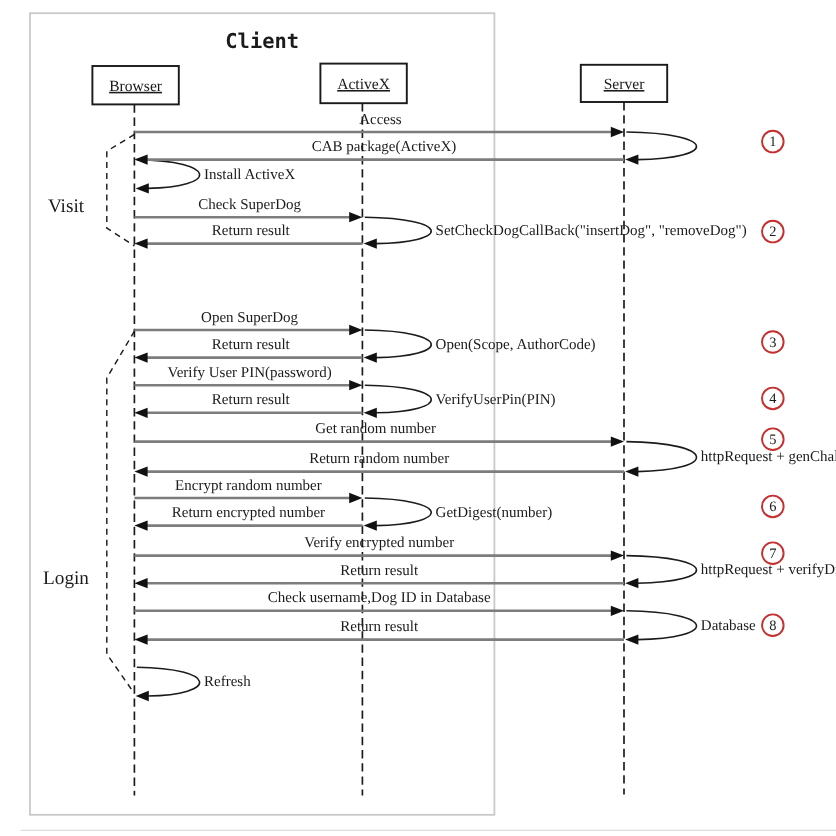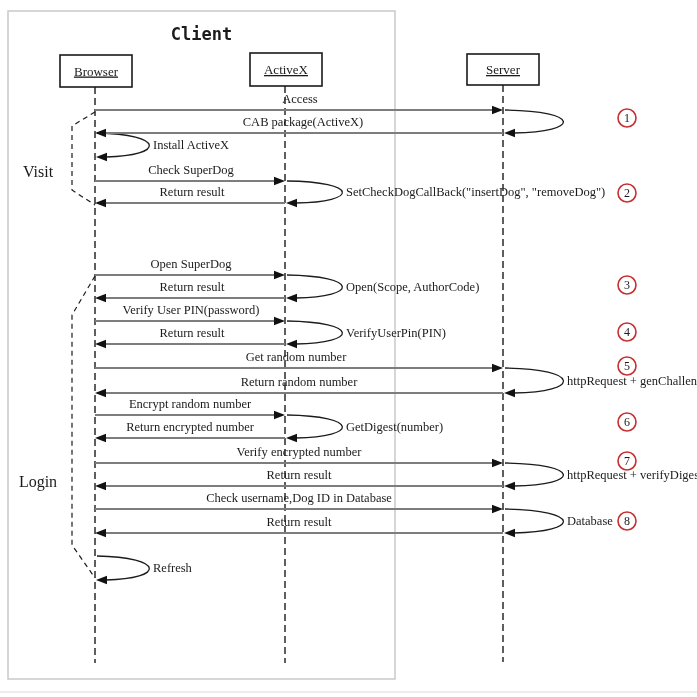--- a/index.html
+++ b/index.html
@@ -1,18 +1,18 @@
 <!DOCTYPE html>
 <html><head>
 <meta charset="utf-8">
 <style>
   html,body{margin:0;padding:0;background:#ffffff;}
   body{width:697px;height:697px;overflow:hidden;position:relative;
        font-family:"Liberation Serif", serif;}
-  #stage{width:563px;height:697px;}
+  #stage{width:563px;height:697px;padding-left:17px;}
   svg text{fill:#1b1b1b;}
   .msg-label{font-size:12.5px;font-family:"Liberation Serif",serif;}
   .loop-label{font-size:12.5px;font-family:"Liberation Serif",serif;}
   .actor-label{font-size:13px;text-decoration:underline;font-family:"Liberation Serif",serif;}
   .phase-label{font-size:16px;font-family:"Liberation Serif",serif;}
   .frame-title{font-size:17px;font-weight:bold;font-family:"DejaVu Sans Mono",monospace;}
   .annot-num{font-size:12px;font-family:"Liberation Serif",serif;}
 </style>
 </head>
 <body>

